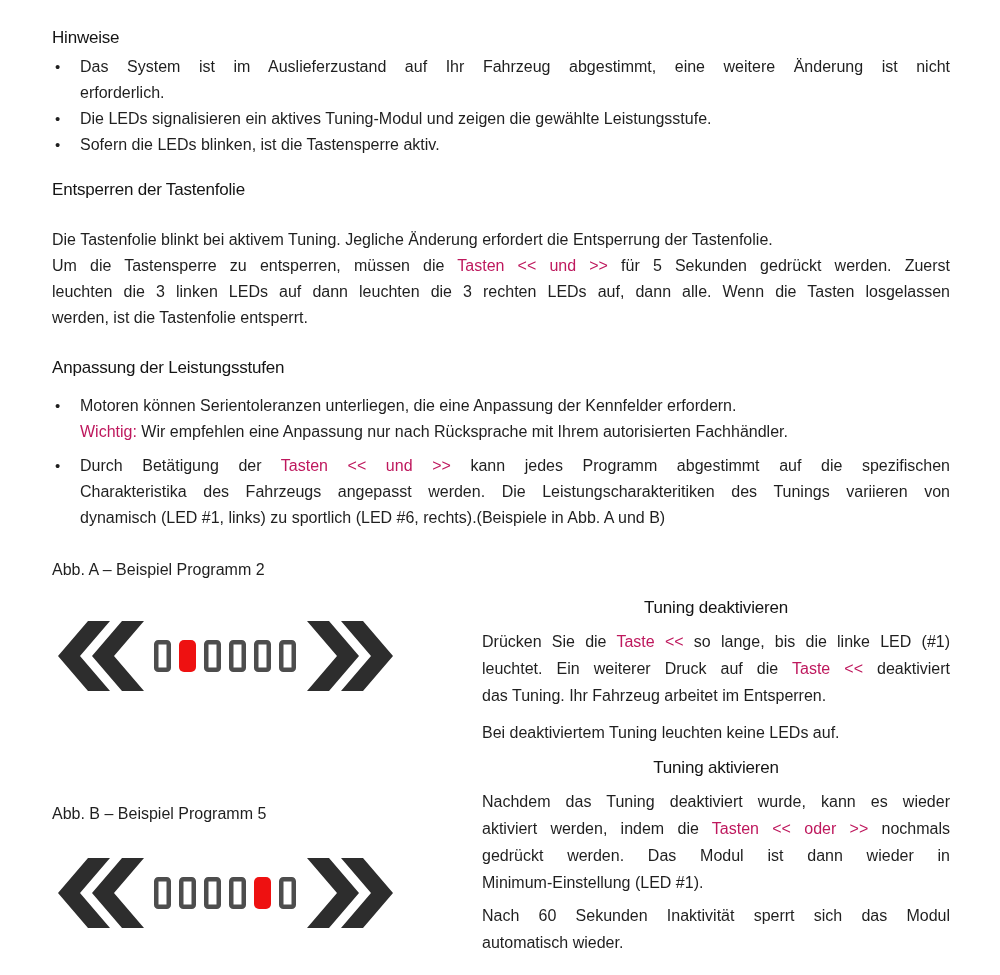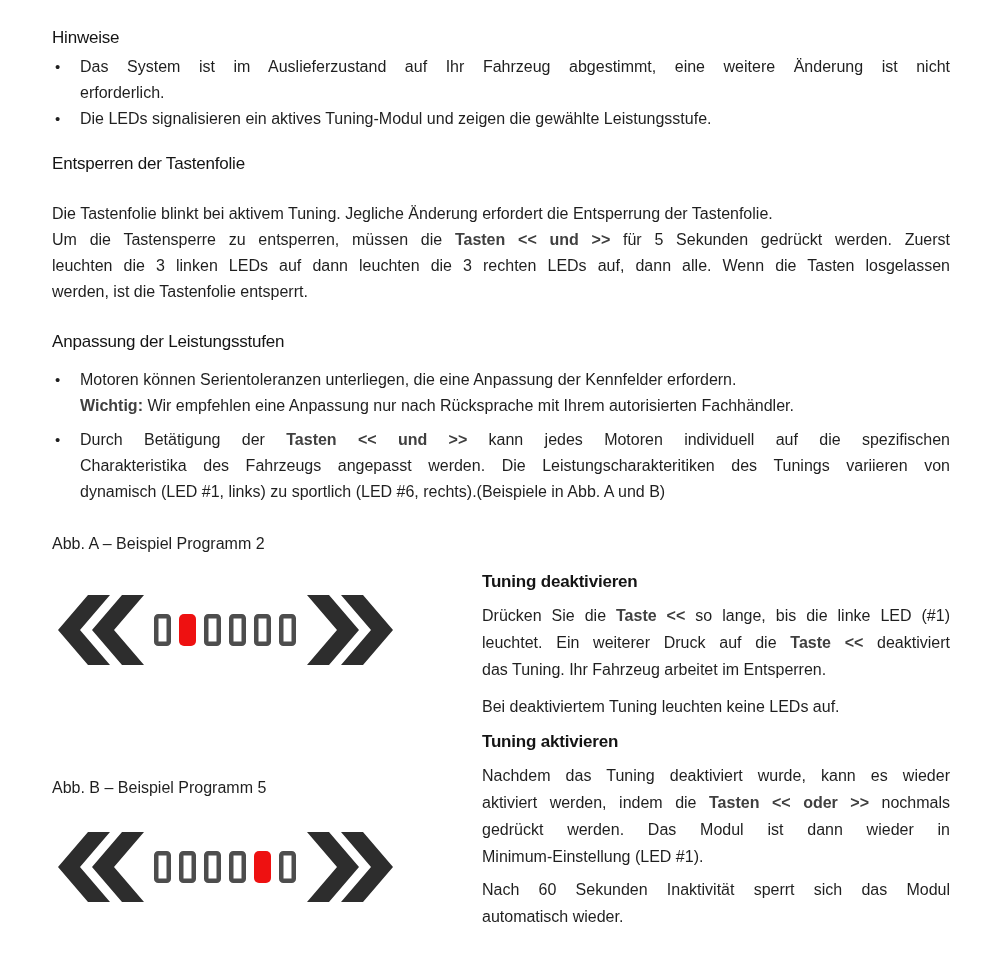--- a/index.html
+++ b/index.html
@@ -29,60 +29,63 @@
 
   .twocol { display:flex; margin-top:29px; }
   .leftcol  { width:430px; flex:none; }
   .rightcol { width:468px; flex:none; font-size:16px; line-height:27px; }
 
   .caption { font-size:16px; line-height:20px; color:#1f1f1f; }
   .cap-b { margin-top:112px; }
   .ledfig { display:block; margin:40px 0 0 6px; }
   .ledfig.fig-b { margin-top:33px; }
 
-  .rightcol h4 { font-size:17px; line-height:20px; font-weight:700; margin:0; color:#141414; letter-spacing:-0.2px; }
+  .rightcol h4 { font-size:17px; line-height:20px; font-weight:400; margin:0; color:#141414; letter-spacing:-0.2px;text-align:center; }
   .rightcol h4.first  { margin-top:38px; }
   .rightcol h4.second { margin-top:12px; }
   .rightcol .para { margin-top:10px; line-height:27px; }
   .rightcol .para.last { margin-top:6px; }
 
-  b { font-weight:700; color:#404040; }
+  b { font-weight:400; color:#be185d; }
 </style>
 </head>
 <body>
 
 <div class="page">
 
   <h3>Hinweise</h3>
   <ul class="bullets">
     <li>
       <span class="jline">Das System ist im Auslieferzustand auf Ihr Fahrzeug abgestimmt, eine weitere Änderung ist nicht</span>
       <span class="line">erforderlich.</span>
     </li>
     <li>
       <span class="line">Die LEDs signalisieren ein aktives Tuning-Modul und zeigen die gewählte Leistungsstufe.</span>
+    </li>
+    <li>
+      <span class="line">Sofern die LEDs blinken, ist die Tastensperre aktiv.</span>
     </li>
   </ul>
 
   <h3 class="h-entsperren">Entsperren der Tastenfolie</h3>
   <div class="para para-entsperren">
     <span class="line">Die Tastenfolie blinkt bei aktivem Tuning. Jegliche Änderung erfordert die Entsperrung der Tastenfolie.</span>
     <span class="jline"><span>Um die Tastensperre zu entsperren, müssen die </span><b>Tasten &lt;&lt; und &gt;&gt;</b><span> für 5 Sekunden gedrückt werden. Zuerst</span></span>
     <span class="jline">leuchten die 3 linken LEDs auf dann leuchten die 3 rechten LEDs auf, dann alle. Wenn die Tasten losgelassen</span>
     <span class="line">werden, ist die Tastenfolie entsperrt.</span>
   </div>
 
   <h3 class="h-anpassung">Anpassung der Leistungsstufen</h3>
   <ul class="bullets spaced">
     <li>
       <span class="line">Motoren können Serientoleranzen unterliegen, die eine Anpassung der Kennfelder erfordern.</span>
       <span class="line"><b>Wichtig:</b><span> Wir empfehlen eine Anpassung nur nach Rücksprache mit Ihrem autorisierten Fachhändler.</span></span>
     </li>
     <li>
-      <span class="jline"><span>Durch Betätigung der </span><b>Tasten &lt;&lt; und &gt;&gt;</b><span> kann jedes Motoren individuell auf die spezifischen</span></span>
+      <span class="jline"><span>Durch Betätigung der </span><b>Tasten &lt;&lt; und &gt;&gt;</b><span> kann jedes Programm abgestimmt auf die spezifischen</span></span>
       <span class="jline">Charakteristika des Fahrzeugs angepasst werden. Die Leistungscharakteritiken des Tunings variieren von</span>
       <span class="line">dynamisch (LED #1, links) zu sportlich (LED #6, rechts).(Beispiele in Abb. A und B)</span>
     </li>
   </ul>
 
   <div class="twocol">
 
     <div class="leftcol">
       <div class="caption">Abb. A – Beispiel Programm 2</div>
 

